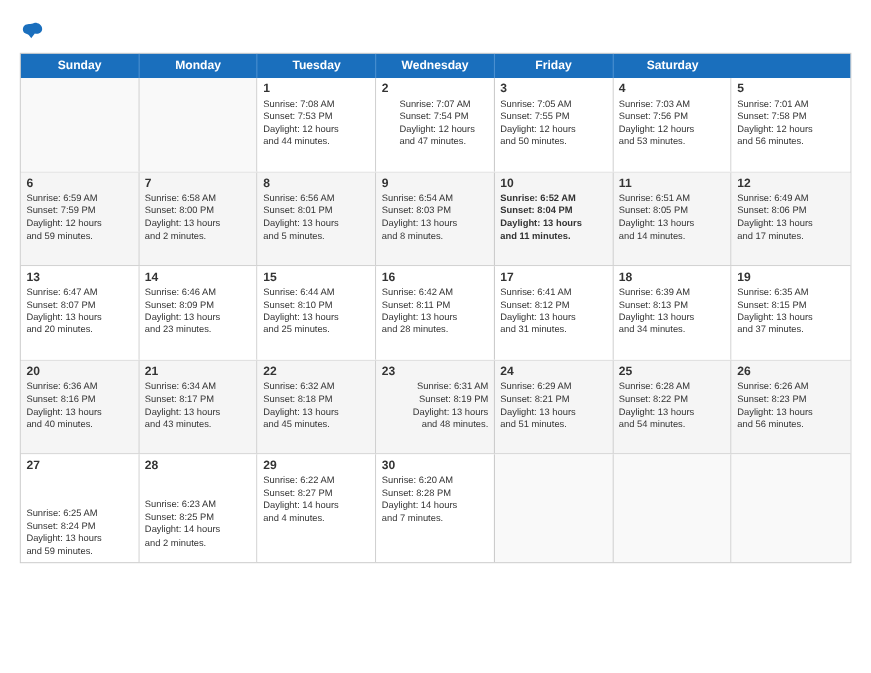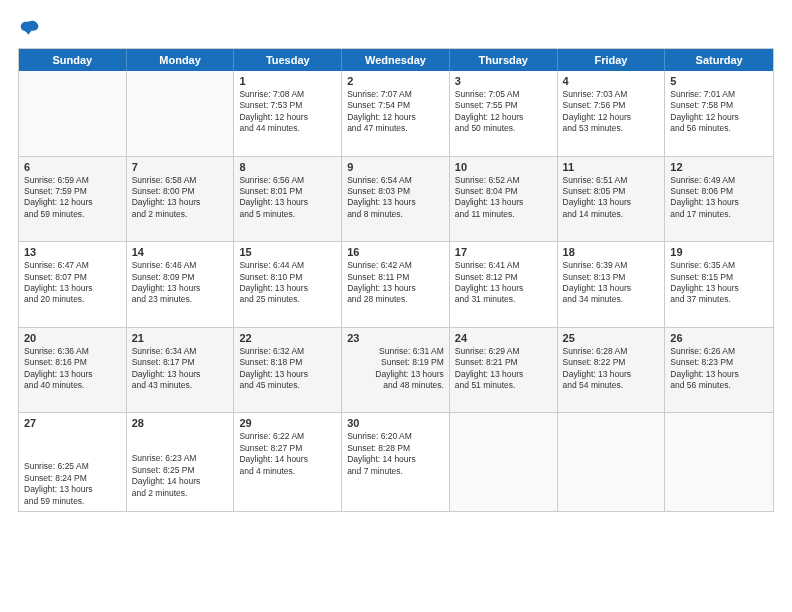--- a/index.html
+++ b/index.html
@@ -140,38 +140,37 @@
       <div class="location"></div>
     </div>
   </div>
 
   <div class="calendar">
     <div class="cal-header">
     <div class="cal-header-cell">Sunday</div>
         <div class="cal-header-cell">Monday</div>
         <div class="cal-header-cell">Tuesday</div>
         <div class="cal-header-cell">Wednesday</div>
-        <div class="cal-header-cell">Thursday</div>
         <div class="cal-header-cell">Friday</div>
         <div class="cal-header-cell">Saturday</div>
       </div>
     <div class="cal-body">
     <div class="cal-row">
           <div class="cal-cell empty"></div>
           <div class="cal-cell empty"></div>
           <div class="cal-cell">
             <div class="day-num">1</div>
             <div class="cell-info" style="white-space: pre-line;">Sunrise: 7:08 AM
 Sunset: 7:53 PM
 Daylight: 12 hours
 and 44 minutes.</div>
           </div>
           <div class="cal-cell">
             <div class="day-num">2</div>
-            <div class="cell-info" style="white-space: pre-line;">Sunrise: 7:07 AM
+            <div class="cell-info" style="white-space: pre-line; margin-left: 16px;">Sunrise: 7:07 AM
 Sunset: 7:54 PM
 Daylight: 12 hours
 and 47 minutes.</div>
           </div>
           <div class="cal-cell">
             <div class="day-num">3</div>
             <div class="cell-info" style="white-space: pre-line;">Sunrise: 7:05 AM
 Sunset: 7:55 PM
 Daylight: 12 hours
 and 50 minutes.</div>
@@ -215,21 +214,21 @@
           </div>
           <div class="cal-cell">
             <div class="day-num">9</div>
             <div class="cell-info" style="white-space: pre-line;">Sunrise: 6:54 AM
 Sunset: 8:03 PM
 Daylight: 13 hours
 and 8 minutes.</div>
           </div>
           <div class="cal-cell">
             <div class="day-num">10</div>
-            <div class="cell-info" style="white-space: pre-line;">Sunrise: 6:52 AM
+            <div class="cell-info" style="white-space: pre-line; font-weight: bold;">Sunrise: 6:52 AM
 Sunset: 8:04 PM
 Daylight: 13 hours
 and 11 minutes.</div>
           </div>
           <div class="cal-cell">
             <div class="day-num">11</div>
             <div class="cell-info" style="white-space: pre-line;">Sunrise: 6:51 AM
 Sunset: 8:05 PM
 Daylight: 13 hours
 and 14 minutes.</div>

